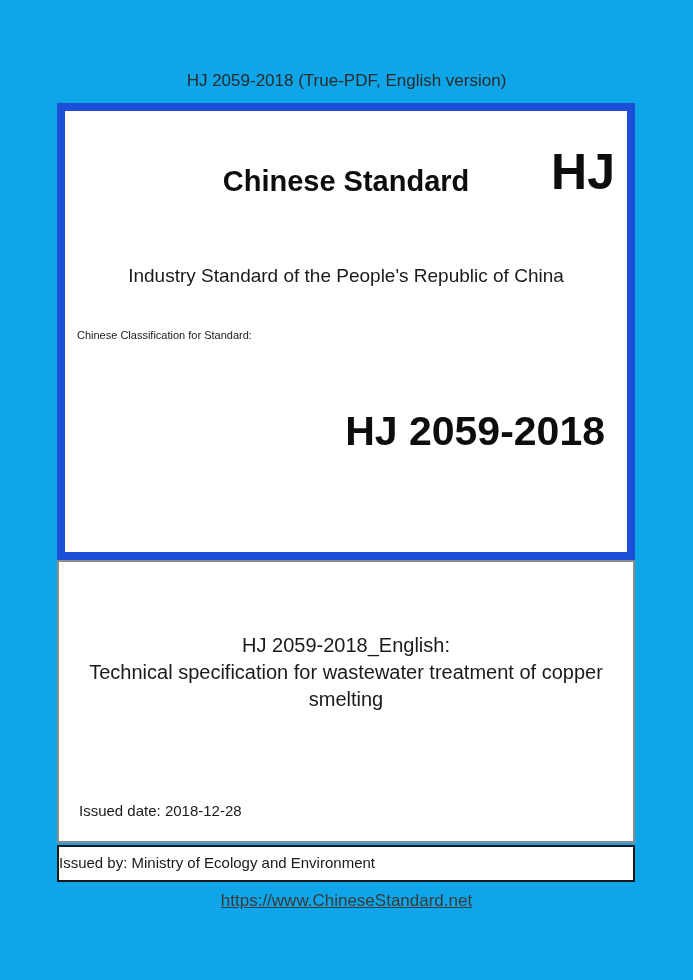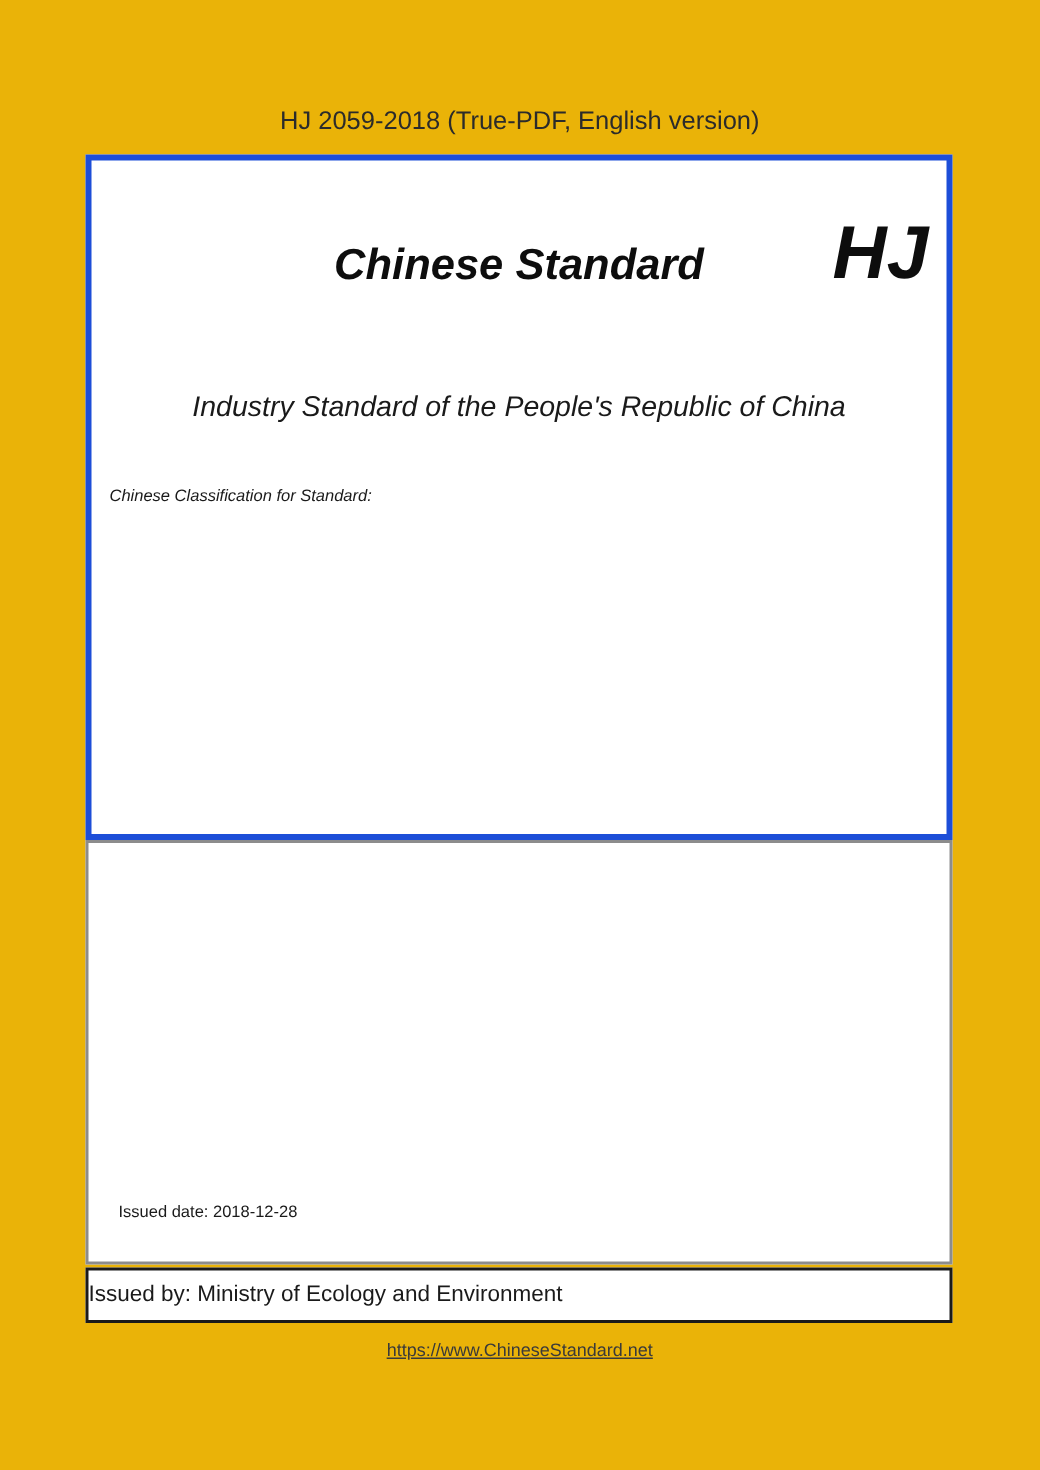--- a/index.html
+++ b/index.html
@@ -10,42 +10,41 @@
     width: 693px;
     height: 980px;
     position: relative;
     font-family: "Liberation Sans", sans-serif;
     color: #222222;
     overflow: hidden;
   }
   .page {
     position: absolute;
     inset: 0;
-    background: #eab308;
+    background: #0ea5e9;
   }
   .doc-header {
     position: absolute;
     top: 71px;
     left: 0;
     width: 100%;
     text-align: center;
     font-size: 17px;
     color: #2b2b2b;
   }
   .box {
     position: absolute;
     left: 57px;
     width: 578px;
     background: #ffffff;
   }
   .box-main {
     top: 103px;
     height: 457px;
-    border: 4px solid #1d4ed8;
-    font-style: italic;
+    border: 8px solid #1d4ed8;
   }
   .brand-title {
     position: absolute;
     top: 53px;
     left: 0;
     right: 0;
     text-align: center;
     font-size: 29px;
     font-weight: bold;
     color: #0d0d0d;
@@ -99,21 +98,21 @@
     text-align: center;
     font-size: 20px;
     line-height: 27px;
     color: #1a1a1a;
   }
   .dates-row {
     position: absolute;
     top: 240px;
     left: 20px;
     right: 18px;
-    font-size: 11px;
+    font-size: 15px;
     color: #1a1a1a;
   }
   .date-left { float: left; }
   .date-right { float: right; }
   .box-issuer {
     top: 845px;
     height: 37px;
     border: 2px solid #1a1a1a;
   }
   .issuer-text {
@@ -124,41 +123,47 @@
     color: #1a1a1a;
   }
   .footer-link-wrap {
     position: absolute;
     top: 891px;
     left: 0;
     width: 100%;
     text-align: center;
   }
   .footer-link {
-    font-size: 12px;
+    font-size: 17px;
     color: #3a3a3a;
     text-decoration: underline;
     cursor: pointer;
   }
 </style>
 </head>
 <body>
 
 <div class="page">
 
   <div class="doc-header">HJ 2059-2018 (True-PDF, English version)</div>
 
   <div class="box box-main">
     <div class="brand-title">Chinese Standard</div>
     <div class="brand-code">HJ</div>
     <div class="subtitle">Industry Standard of the People's Republic of China</div>
     <div class="classification">Chinese Classification for Standard:</div>
+    <div class="standard-number">HJ 2059-2018</div>
   </div>
 
   <div class="box box-title">
+    <div class="title-block">
+      <div>HJ 2059-2018_English:</div>
+      <div>Technical specification for wastewater treatment of copper</div>
+      <div>smelting</div>
+    </div>
     <div class="dates-row">
       <span class="date-left">Issued date: 2018-12-28</span>
     </div>
   </div>
 
   <div class="box box-issuer">
     <div class="issuer-text">Issued by: Ministry of Ecology and Environment</div>
   </div>
 
   <div class="footer-link-wrap">

